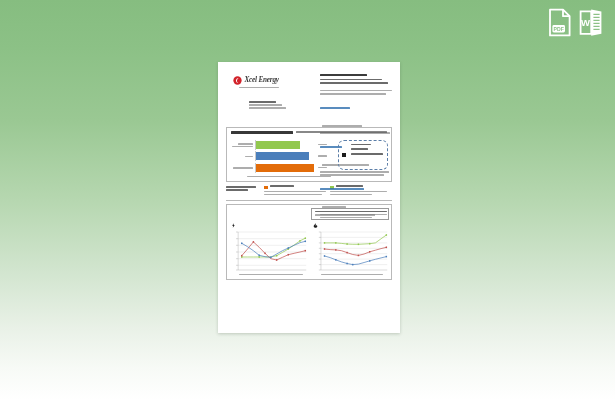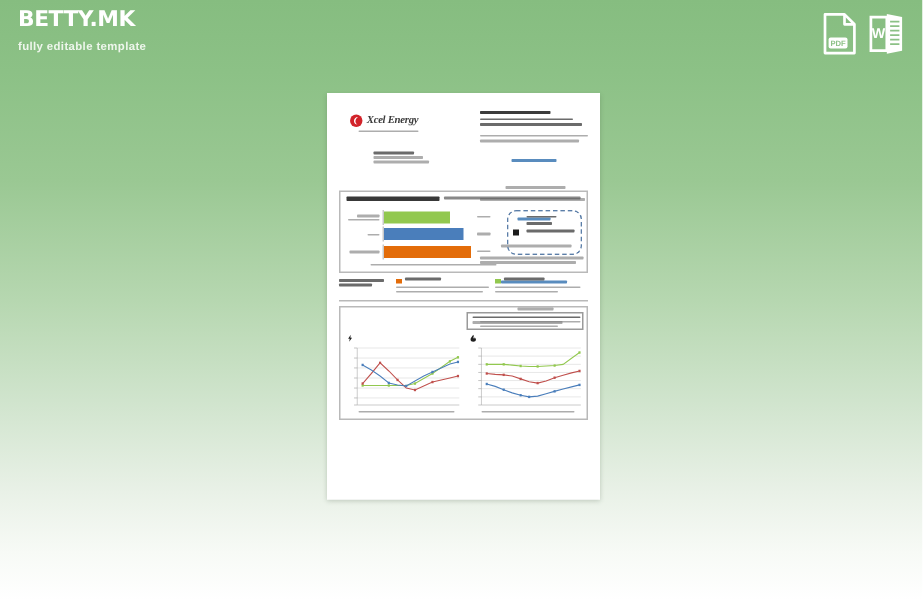--- a/index.html
+++ b/index.html
@@ -45,21 +45,21 @@
   .fi { width: 24px; height: 29px; position: relative; }
   .fi svg { display: block; }
 
   
   #page {
     position: absolute; left: 218px; top: 62px;
     width: 182px; height: 271px;
     background: #ffffff;
     box-shadow: 0 1px 3px rgba(60,80,55,0.25);
   }
-  #page-inner { position: absolute; inset: 0; padding: 7px 8px 0 8px; text-align: center; }
+  #page-inner { position: absolute; inset: 0; padding: 7px 8px 0 8px; }
 
   
   .mt { display: block; background: #7a7a7a; border-radius: 0.5px; opacity: .62; }
   .mt.dark { background: #4a4a4a; opacity: .82; }
   .mt.blue { background: #2f6fae; opacity: .80; }
   .mt.head { background: #2e2e2e; opacity: .9; height: 2.2px; }
 
   
   #doc-head { display: flex; gap: 8px; height: 56px; }
   #head-left { width: 86px; position: relative; }
@@ -147,24 +147,20 @@
   
   #page-foot { position: absolute; left: 0; right: 0; bottom: 0; height: 21px; background: #fff; }
 </style>
 </head>
 <body>
 
 <div id="stage">
 
   <div id="banner">
 
-    <div id="brand">
-      <div class="logo">BETTY.MK</div>
-      <div class="tag">fully editable template</div>
-    </div>
 
 
     <div id="file-icons">
       <div class="fi">
         <svg viewBox="0 0 24 29" width="24" height="29" aria-hidden="true">
           <path d="M2 1.6h13l6.6 6.6v19.2H2z" fill="none" stroke="#ffffff" stroke-width="1.8" stroke-linejoin="round"></path>
           <path d="M15 1.6v6.6h6.6" fill="none" stroke="#ffffff" stroke-width="1.8" stroke-linejoin="round"></path>
           <rect x="4.4" y="17" width="12.6" height="7.4" rx="1.4" fill="#ffffff"></rect>
           <text x="10.7" y="22.6" font-family="Liberation Sans, sans-serif" font-size="5.1" font-weight="700" fill="#8cc186" text-anchor="middle">PDF</text>
         </svg>

